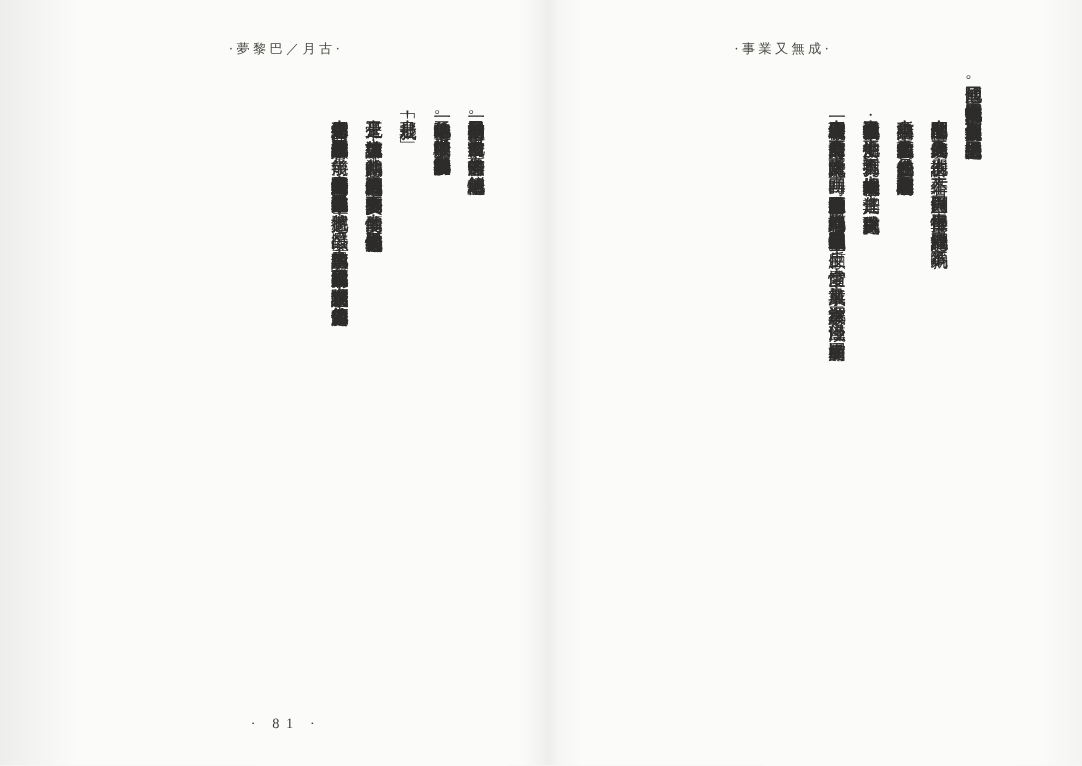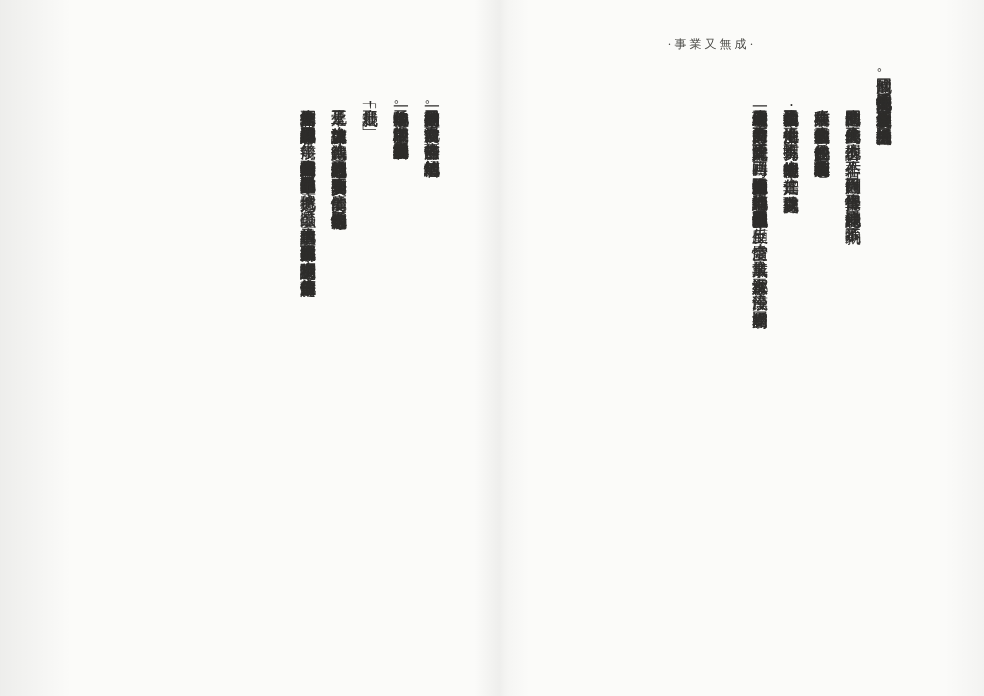--- a/index.html
+++ b/index.html
@@ -103,23 +103,25 @@
   <div class="running-header header-right">·事業又無成·</div>
 
   <div class="page-body body-right">
     <p class="noindent">他回國展覽。他先交了四十幅油畫托大使館運回臺北,然後拿那四百美金先到埃及旅遊一番,結果失去了返抵國門的機會。</p>
     <p>他曾問及法國朋友達昂,爲什麼他的夫人要工作?朋友告訴他,若不工作,則僅夠餬口而已。常玉卻覺得很奇怪,他認爲只要能餬口,不就夠了嗎?</p>
     <p>由種種跡象看來,戕害常玉藝術生命最大的致命傷,是在於他的缺少責任感、不能節制及今朝有酒今朝醉的苟且心理。</p>
     <p>常玉的藝術生命是被他自己埋沒了;他不知安排生活,不爲明天打算,機會來的時候未能把握,任其溜走,以致與成功失之交臂。</p>
     <p>一個天才需要機運及環境的培養,更需要靠自己的努力及肯定,而常玉蹉跎了大好光陰,再回頭時,發覺自己的生命已似塞納河上夕陽的餘暉。無論他如何地眷戀巴黎,也不過是一個飄泊異域三十多年的孤獨靈魂。反顧一生,愛情虛空,事業又無成,常玉深深被鄉愁、冷漠侵蝕,受窮困病痛相逼。</p>
   </div>
 
+  <div class="running-header header-left">·夢黎巴／月古·</div>
 
   <div class="page-body body-left">
     <p>往日的歡樂只是一場空幻的巴黎夢。當他面對漫漫長夜,無邊的憂鬱痛苦,絕望無情地糾纏着他。</p>
     <p>晚年時他畫了一隻極小的象。在一望無垠的沙漠中奔馳。他指着那隻幾乎被沙漠埋沒的小象對朋友說:</p>
     <p>「那就是我!」</p>
     <p>常玉是死了,誠如席德進生前曾說:由徐悲鴻時代,經過趙無極時代跨越到了我們這一代,不知其間有過多少美麗的夢,美麗的愛情,這些都像巴黎的春天一樣悄悄地逝去了。</p>
     <p>當年若不是席德進撰文介紹,誰又在意一個終身潦倒困死在巴黎的異鄉客。幾年前,若不是有個來自臺灣叫陳炎鋒的年輕人於偶然的機緣,在巴黎發現了一批蒙塵將近三十年的常玉作品,他將之拭擦,還以晶瑩,又專訪查尋他的事蹟,並將作品攜帶回來展現在國人面前,讓我們於感喟讚譽之際,重新肯定他的藝術價值外,</p>
   </div>
 
+  <div class="page-number">· 81 ·</div>
 
 </div>
 
 </body></html>

